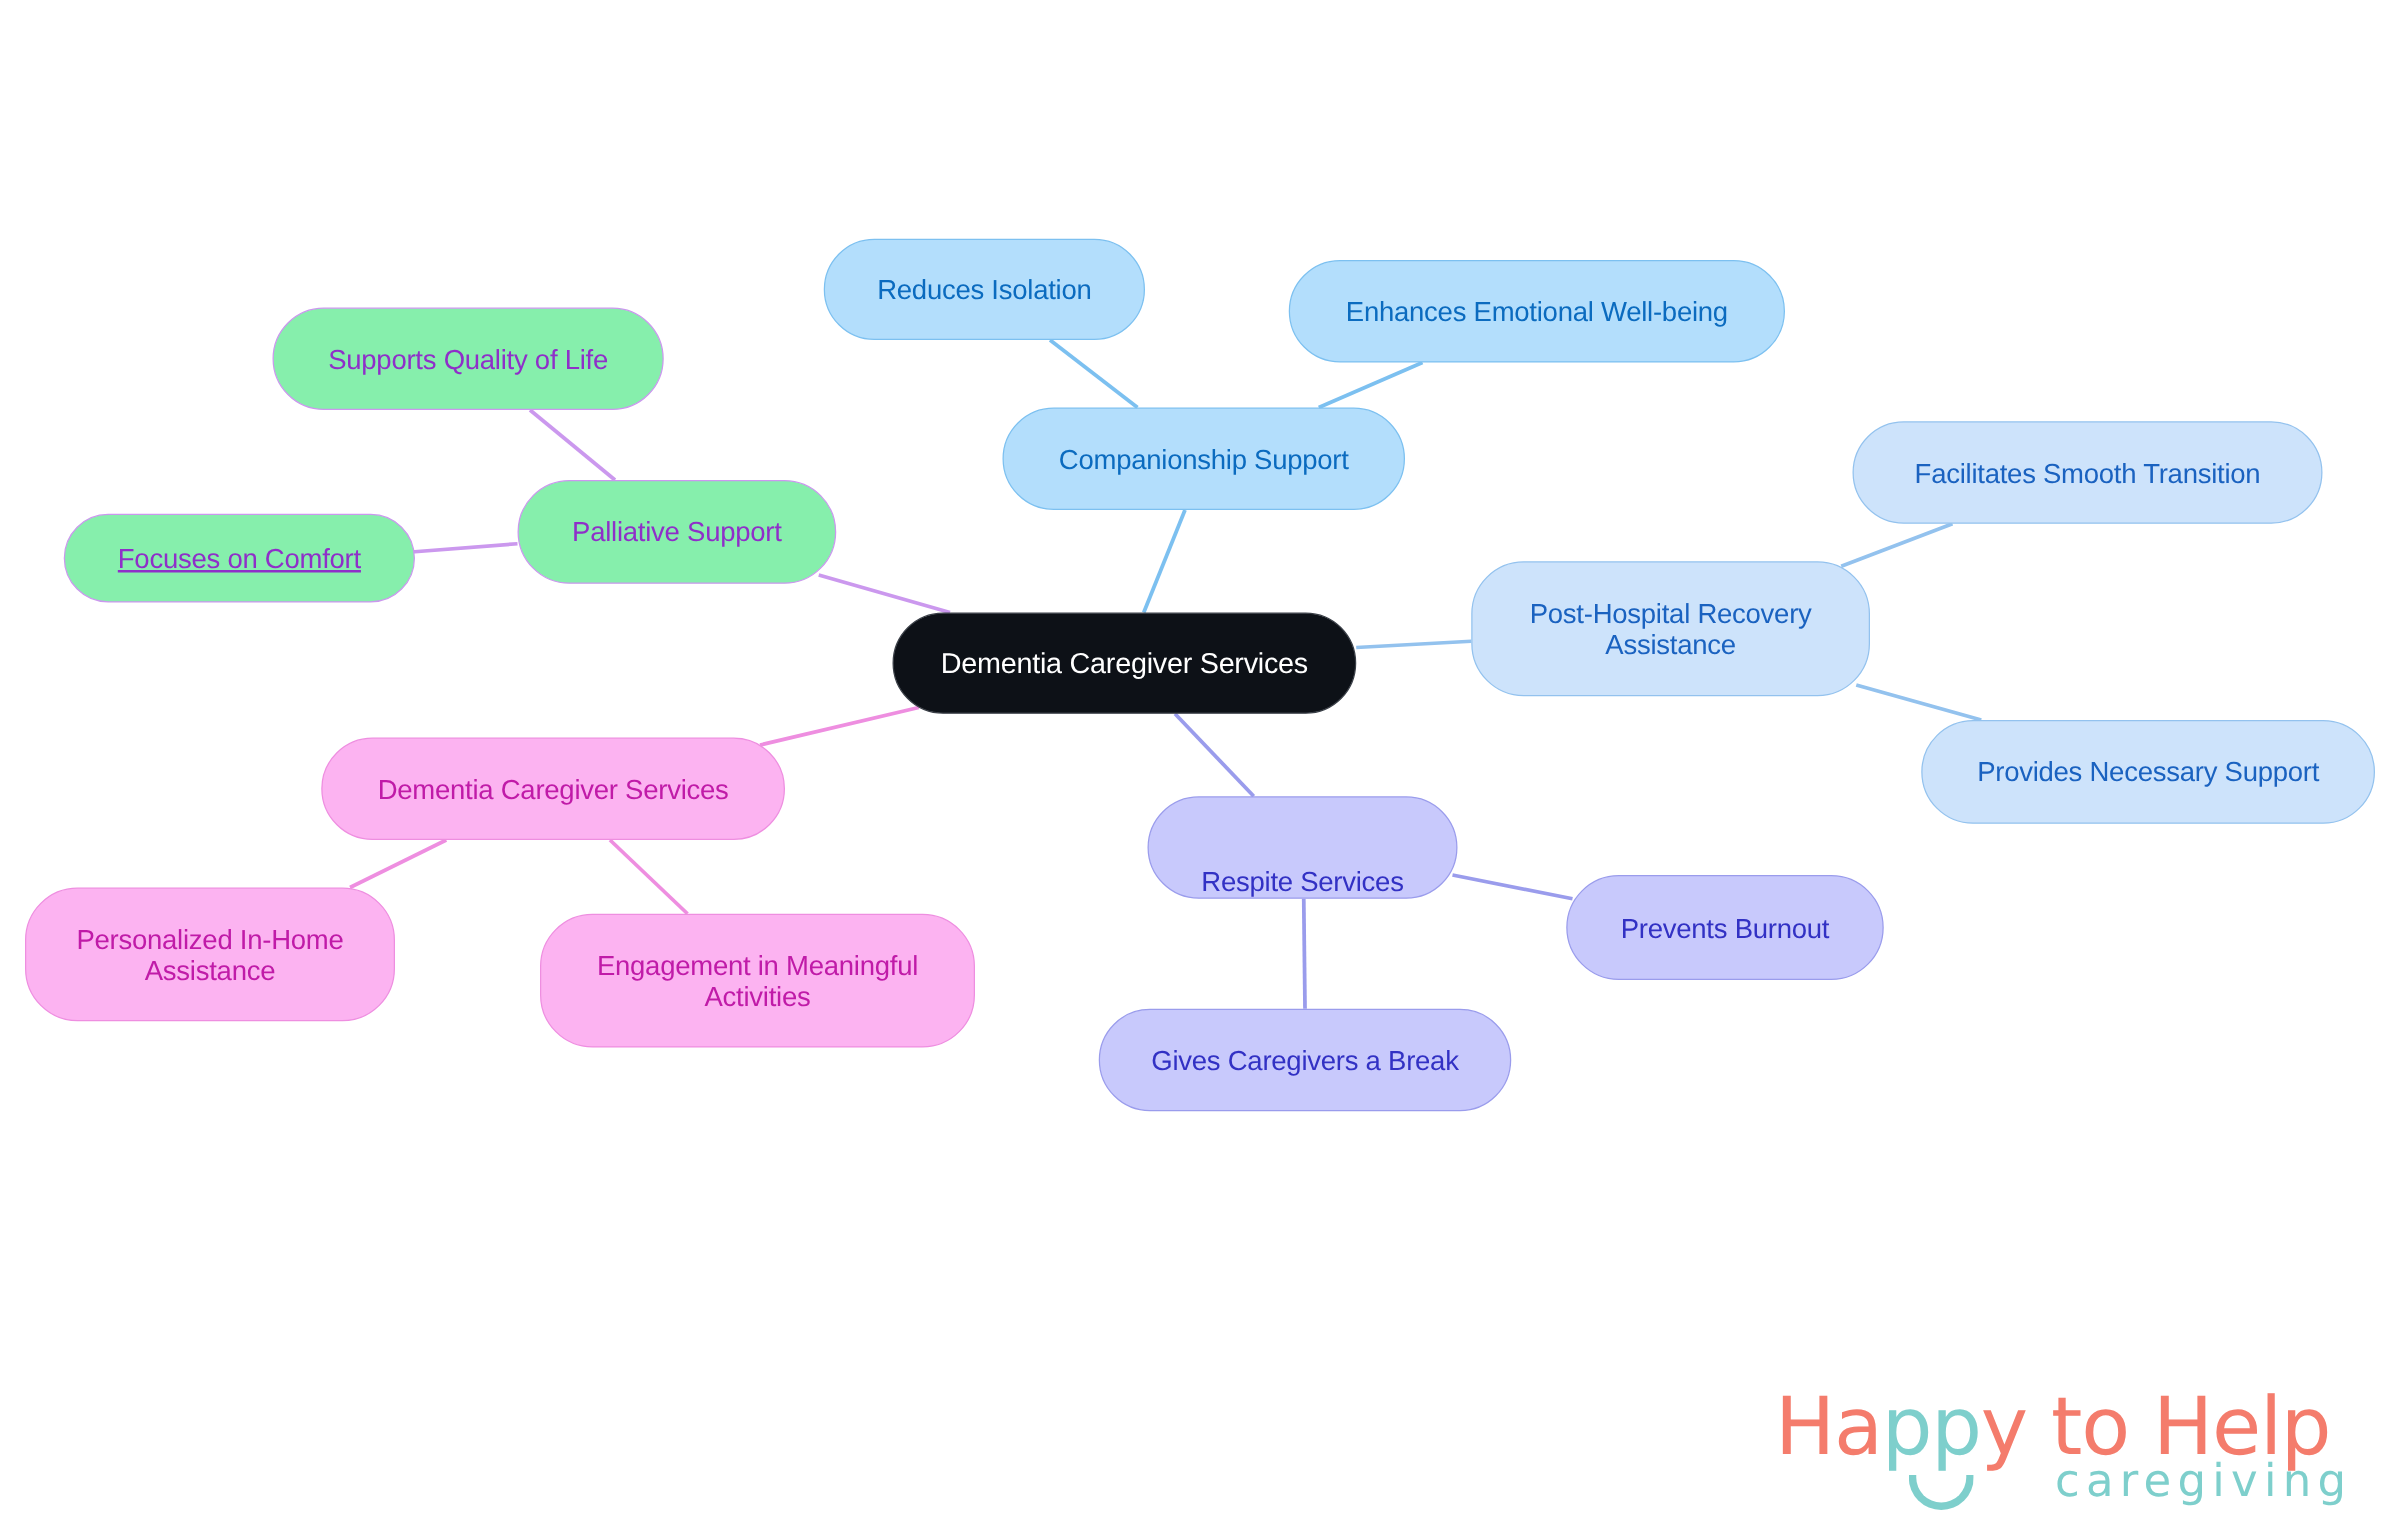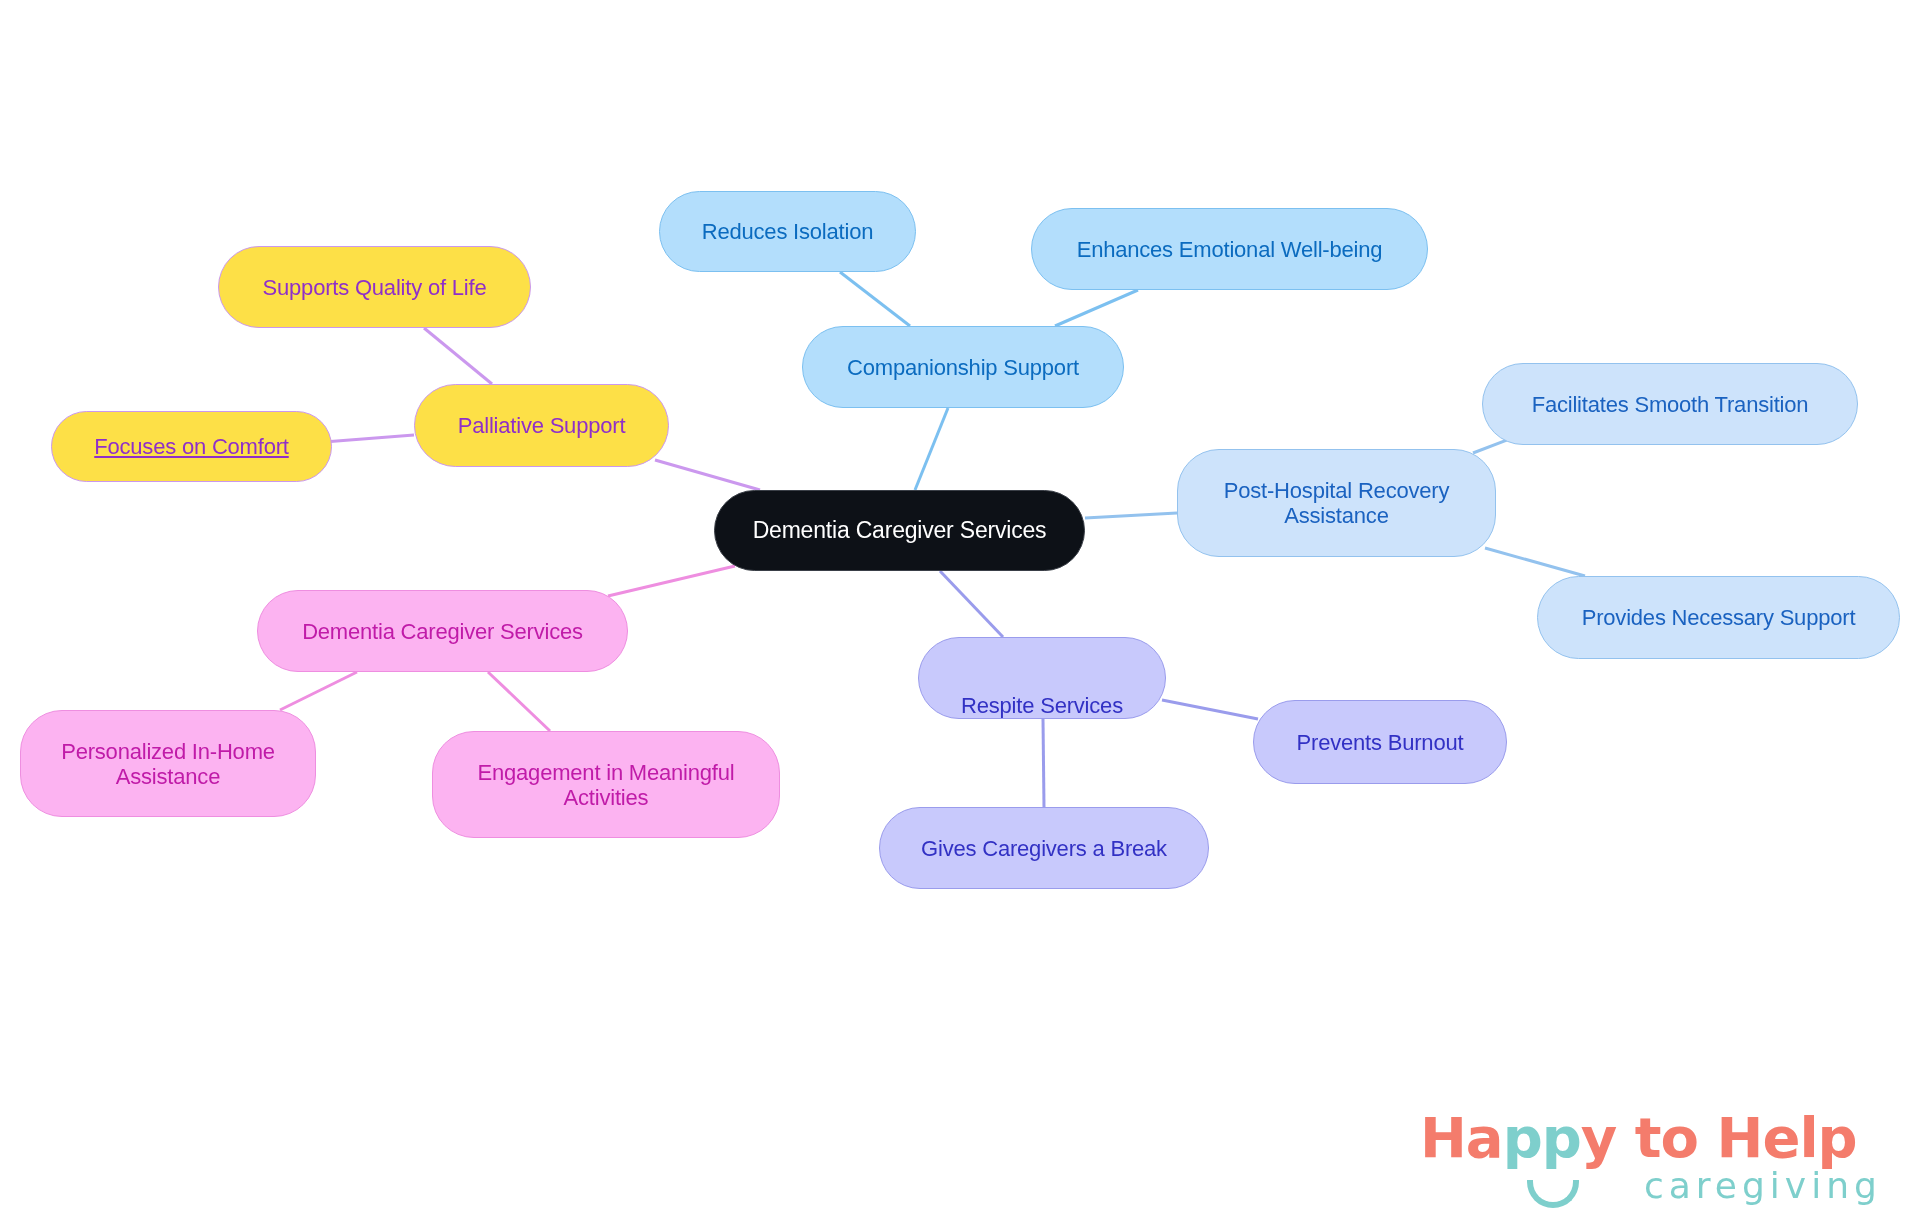--- a/index.html
+++ b/index.html
@@ -3,24 +3,24 @@
 <meta charset="utf-8">
 <style>
   html, body { margin:0; padding:0; background:#ffffff; }
   body { width:1920px; height:1215px; position:relative; overflow:hidden; font-family:"Liberation Sans", sans-serif; }
   svg.edges { position:absolute; left:0; top:0; width:1920px; height:1215px; }
   .node { position:absolute; box-sizing:border-box; border-radius:42px; display:flex; align-items:center; justify-content:center; text-align:center; font-size:22px; line-height:25px; letter-spacing:-0.2px; padding:0 18px; border:1.5px solid; }
   .root { background:#0d1117; color:#ffffff; border-color:#3a3f47; font-size:23px; }
   .blue1 { background:#b3defc; border-color:#7cc0f0; color:#0b6bbf; }
   .blue2 { background:#cde3fb; border-color:#93c2ee; color:#1a62c0; }
   .indigo { background:#c8c9fc; border-color:#9a9cec; color:#3231c4; }
-  .violet { background:#fde047; border-color:#cb98ee; color:#8f2fc9; }
+  .violet { background:#86efac; border-color:#cb98ee; color:#8f2fc9; }
   .pink { background:#fcb3f1; border-color:#ee8ee0; color:#c01ba8; }
   .logo { position:absolute; left:1420px; top:1105px; width:470px; height:100px; }
-  .logo-main { position:absolute; left:0; top:0; font-family:"DejaVu Sans", sans-serif; font-weight:bold; font-size:56px; letter-spacing:-1px; white-space:nowrap; }
+  .logo-main { position:absolute; left:0; top:0; font-family:"DejaVu Sans", sans-serif; font-weight:normal; font-size:64px; letter-spacing:-1px; white-space:nowrap; }
   .logo-sub { position:absolute; left:224px; top:60px; font-family:"DejaVu Sans", sans-serif; font-size:36px; letter-spacing:5px; white-space:nowrap; }
   .smile { position:absolute; left:107px; top:75px; width:40px; height:22px; border:6px solid; border-top:none; border-radius:0 0 26px 26px; }
 </style>
 </head>
 <body>
 
 <svg class="edges" viewBox="0 0 1920 1215">
 
   <line x1="915" y1="490" x2="948" y2="408" stroke="#7cc0f0" stroke-width="3"></line>
   <line x1="1085" y1="518" x2="1177" y2="513" stroke="#93c2ee" stroke-width="3"></line>
@@ -54,21 +54,21 @@
 <div class="node blue1" style="left:659px; top:191px; width:257px; height:81px;align-items:center;">
   <span>Reduces Isolation</span>
 </div>
 <div class="node blue1" style="left:1031px; top:208px; width:397px; height:82px;">
   <span>Enhances Emotional Well-being</span>
 </div>
 
 <div class="node blue2" style="left:1177px; top:449px; width:319px; height:108px; padding:0 34px;">
   <span>Post-Hospital Recovery Assistance</span>
 </div>
-<div class="node blue2" style="left:1482px; top:337px; width:376px; height:82px;margin-top:26px;">
+<div class="node blue2" style="left:1482px; top:337px; width:376px; height:82px;">
   <span>Facilitates Smooth Transition</span>
 </div>
 <div class="node blue2" style="left:1537px; top:576px; width:363px; height:83px;">
   <span>Provides Necessary Support</span>
 </div>
 
 <div class="node indigo" style="left:918px; top:637px; width:248px; height:82px;align-items:flex-end;">
   <span>Respite Services</span>
 </div>
 <div class="node indigo" style="left:1253px; top:700px; width:254px; height:84px;text-align:center;">

